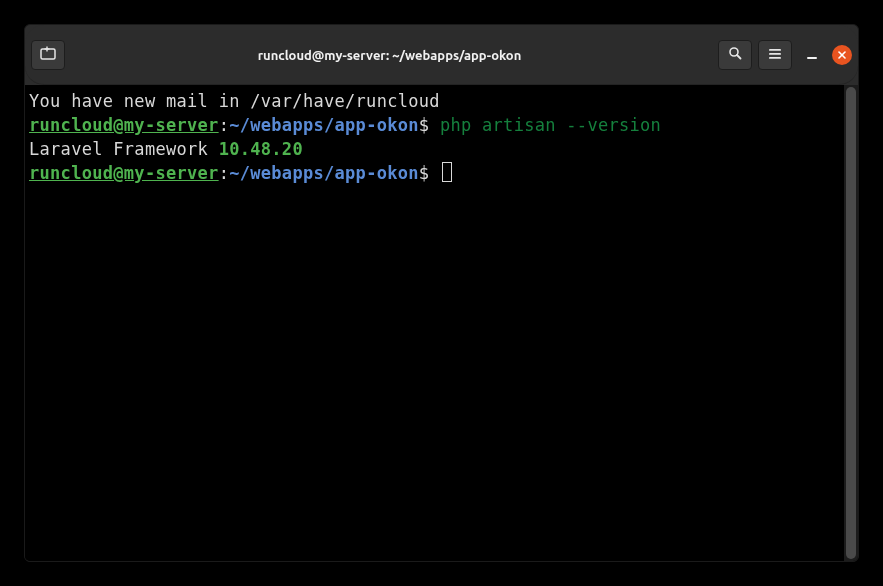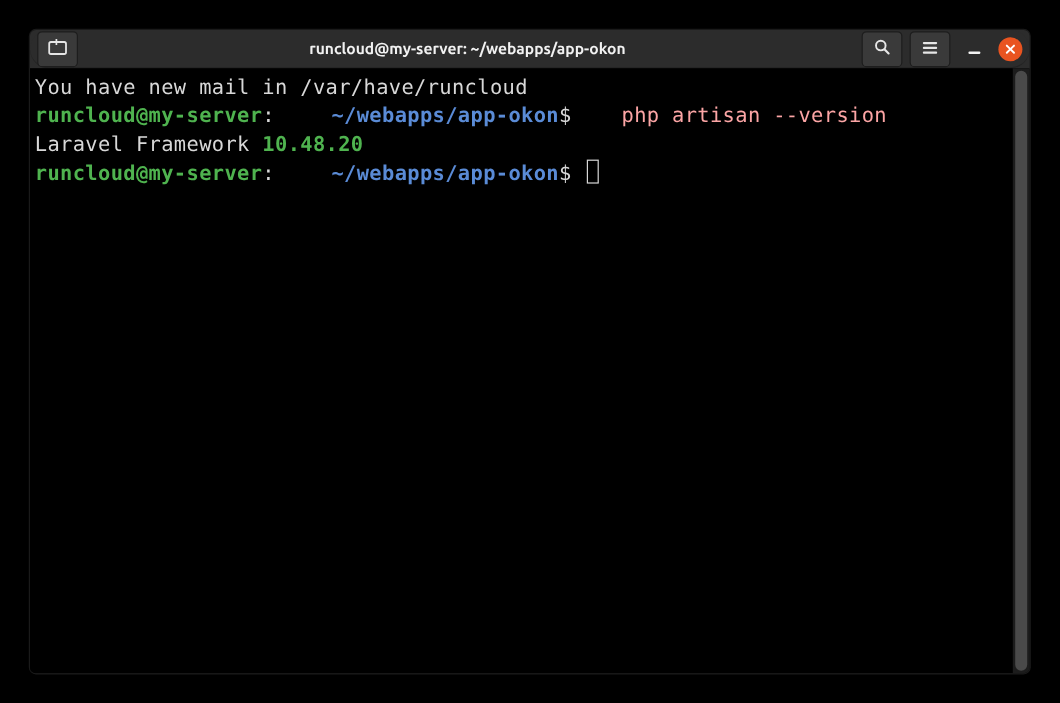--- a/index.html
+++ b/index.html
@@ -19,21 +19,21 @@
     width: 835px;
     height: 538px;
     background: #2c2c2c;
     border: 1px solid #1a1a1a;
     border-radius: 6px;
     display: flex;
     flex-direction: column;
     overflow: hidden;
   }
   .titlebar {
-    height: 32px;
+    height: 60px;
     background: #2c2c2c;
     border-bottom: 1px solid #232323;
     display: flex;
     align-items: center;
     padding: 0 6px;
     gap: 4px;
     border-radius: 19px;
   }
   .tb-btn {
     height: 30px;
@@ -93,25 +93,25 @@
     width:14px;
     background:#1c1c1c;
   }
   .scroll-thumb {
     margin:2px;
     width:10px;
     height: calc(100% - 4px);
     background:#4a4a4a;
     border-radius:5px;
   }
-  .c-user { color:#4fb34f; font-weight:bold; }
+  .c-user { color:#4fb34f; font-weight:bold;text-decoration:underline; }
   .c-sep  { color:#d8d8d8; }
-  .c-path { color:#5a8bd6; font-weight:bold;margin-left:47px; }
+  .c-path { color:#5a8bd6; font-weight:bold; }
   .c-dol  { color:#d8d8d8; }
-  .c-cmd  { color:#fca5a5;margin-left:31px; }
+  .c-cmd  { color:#15803d; }
   .c-ver  { color:#4fb34f;font-weight:bold; }
   .cursor {
     display:inline-block;
     width: 10px;
     height: 20px;
     border: 1px solid #d8d8d8;
     vertical-align: -3px;
     margin-left: 2px;
   }
   svg { pointer-events:none; }

